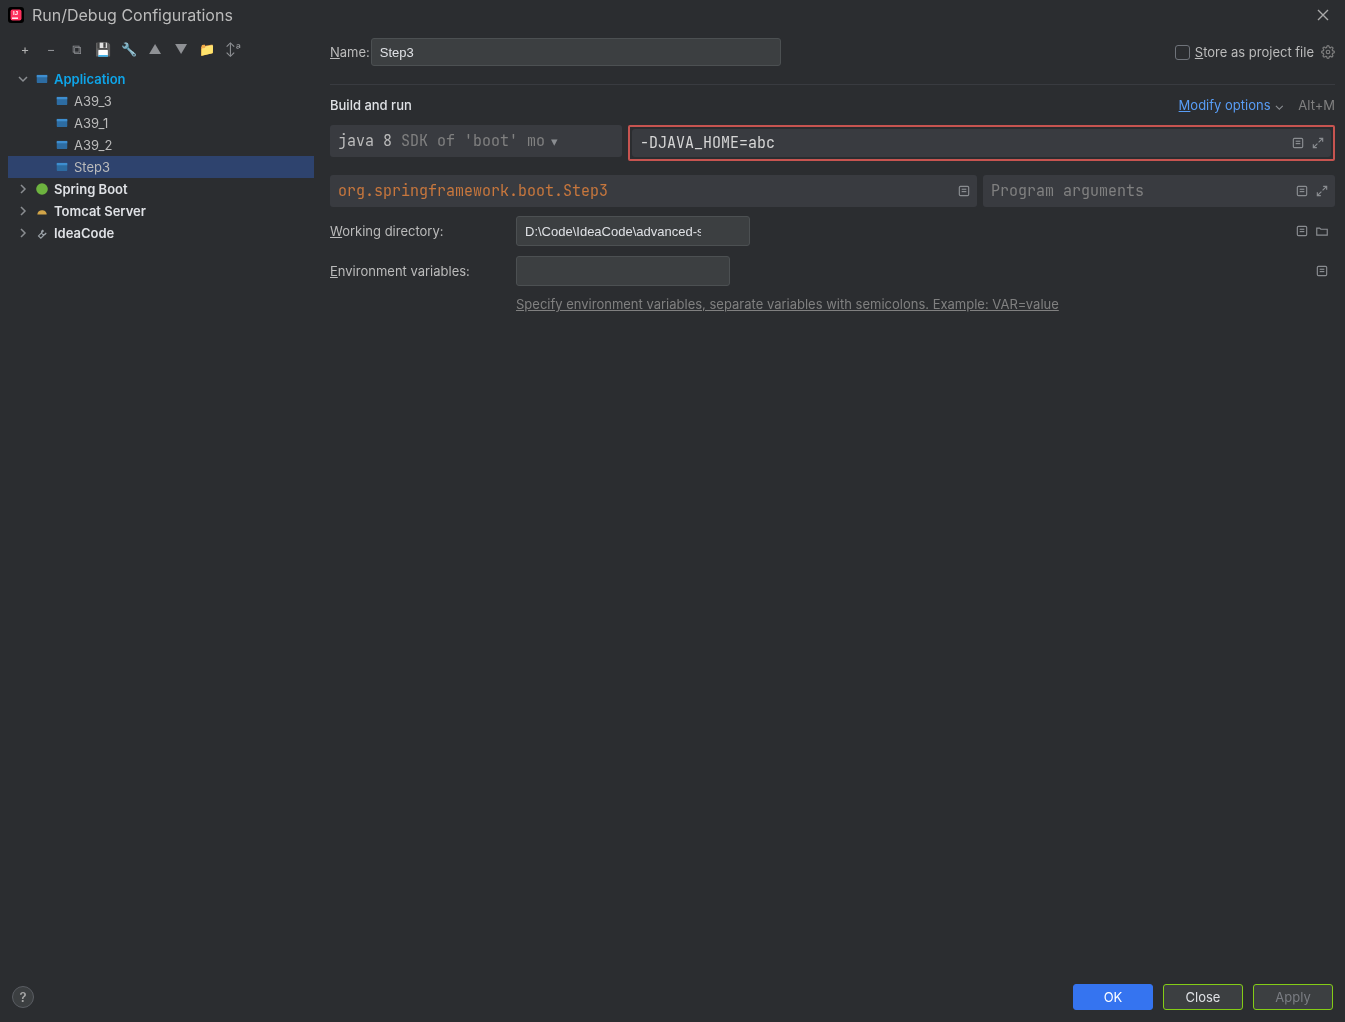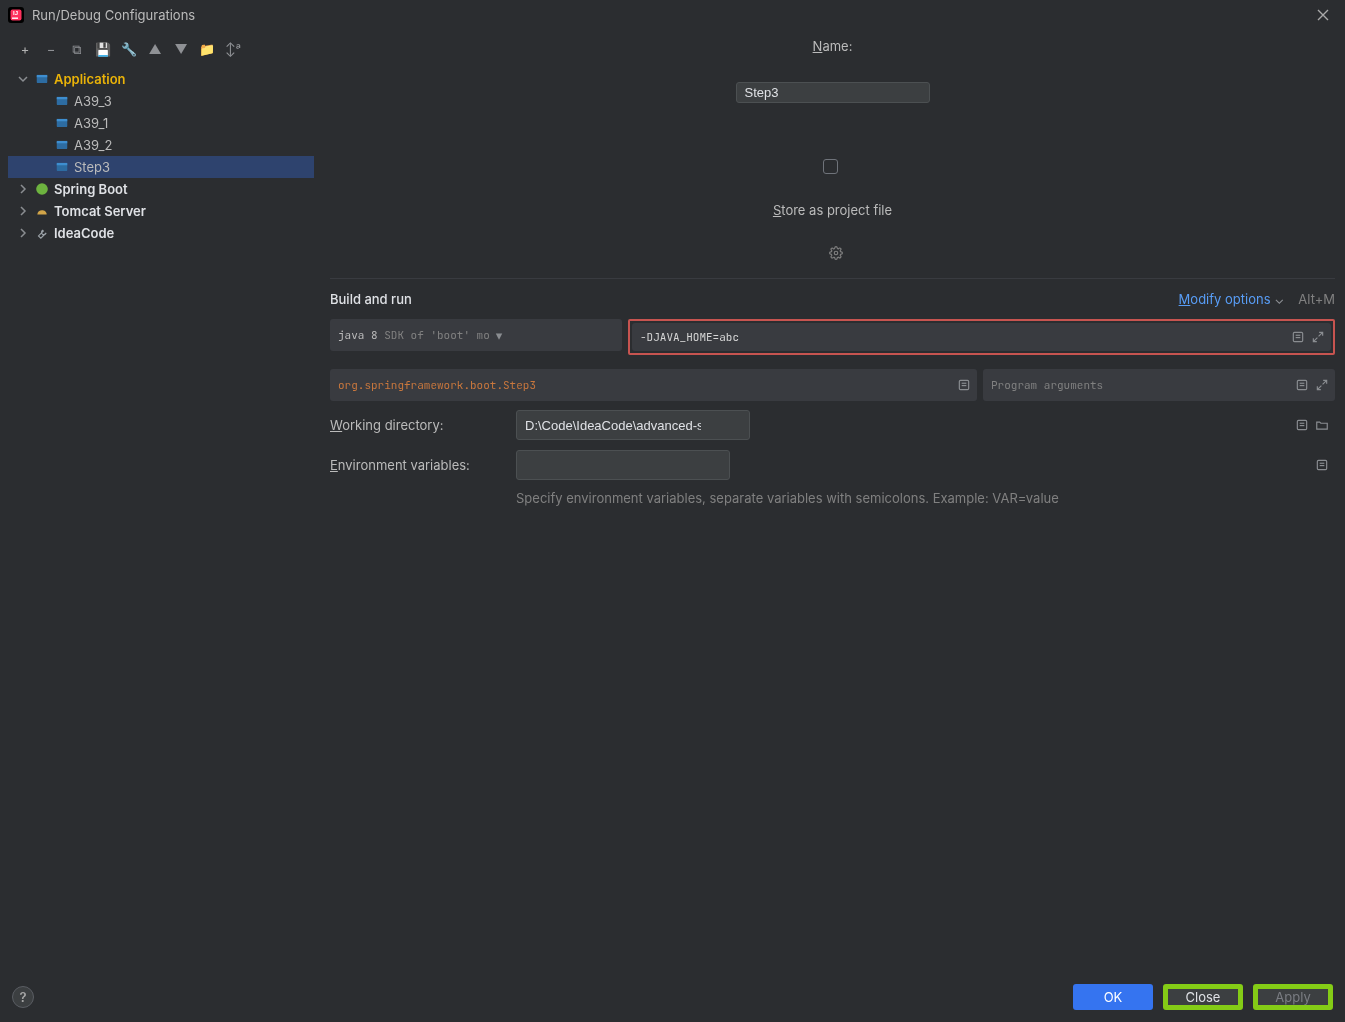--- a/index.html
+++ b/index.html
@@ -30,21 +30,21 @@
   .window { display: flex; flex-direction: column; height: 100vh; }
 
   
   .titlebar {
     display: flex; align-items: center; height: 30px;
     padding: 0 8px; gap: 8px;
   }
   .titlebar-icon {
     width: 16px; height: 16px; display:inline-flex; align-items:center; justify-content:center;
   }
-  .titlebar-title { color: var(--text); font-size: 13px; }
+  .titlebar-title { color: var(--text); font-size: 16px; }
   .titlebar-spacer { flex: 1; }
   .titlebar-close {
     width:28px; height:28px; display:flex; align-items:center; justify-content:center;
     cursor:pointer; color:#a9a9a9;
   }
 
   
   .body {
     flex: 1; display: grid; grid-template-columns: 320px 1fr;
     min-height: 0;
@@ -115,40 +115,40 @@
   .shortcut { color: #808080; margin-left:2px; white-space:nowrap; }
 
   .build-grid {
     display:grid; grid-template-columns: 292px 1fr; gap:6px; margin-top:12px;
   }
   .field-wrap {
     position:relative; display:flex; align-items:center;
     background: var(--bg-input-dark); border-radius:3px; height:32px;
     padding: 0 6px 0 8px;
   }
-  .field-wrap .text { font-family: var(--mono); font-size:11px; white-space:nowrap; overflow:hidden; text-overflow:ellipsis; }
+  .field-wrap .text { font-family: var(--mono); font-size:15px; white-space:nowrap; overflow:hidden; text-overflow:ellipsis; }
   .field-wrap .text .dim { color: var(--text-dim); }
   .field-wrap .text .code { color: #c8773d; }
   .field-wrap .trail { display:flex; gap:6px; margin-left:auto; color:#8a8d91; }
   .field-wrap .caret { margin-left:6px; color:#8a8d91; }
   .field-wrap.placeholder .text { color: var(--text-dim); }
 
   .highlight-box {
     border: 2px solid var(--highlight); border-radius:2px;
   }
 
   .build-row2 {
     display:grid; grid-template-columns: 1fr 352px; gap:6px; margin-top:14px;
   }
 
   .form-grid {
     display:grid; grid-template-columns: 176px 1fr; gap:10px 10px;
     margin-top:9px; align-items:center;
   }
-  .form-grid .hint { grid-column: 2; color: var(--text-dim); }
+  .form-grid .hint { grid-column: 2; color: var(--text-dim); text-decoration: underline; }
 
   .input-with-icons { position:relative; }
   .input-with-icons .icons {
     position:absolute; right:6px; top:50%; transform:translateY(-50%);
     display:flex; gap:6px; color:#8a8d91;
   }
 
   .chip {
     display:inline-flex; align-items:center; gap:10px;
     background: var(--chip-bg); color:#d7d7d7;
@@ -161,21 +161,21 @@
   .bottom {
     display:flex; align-items:center; gap:8px;
     padding: 10px 12px 12px 12px;
   }
   .help-circle {
     width:22px; height:22px; border-radius:50%; background:#3c3f41;
     border:1px solid #5a5d63; display:flex; align-items:center; justify-content:center;
     color:#a6a6a6; font-weight:600;
   }
   .btn {
-    min-width:80px; height:26px; border-radius:3px; border:5px solid #84cc16;
+    min-width:80px; height:26px; border-radius:3px; border:1px solid #84cc16;
     background:#3c3f41; color:var(--text-light); display:flex; align-items:center; justify-content:center;
     cursor:pointer; padding: 0 14px;
   }
   .btn.primary { background: var(--btn-primary); border-color: var(--btn-primary); color:#fff; }
   .btn.disabled { color:#7a7d82; cursor:default; }
   .btn-row { display:flex; gap:10px; margin-left:auto; }
 
   
   svg { display:block; }
 </style>
@@ -223,21 +223,21 @@
               <svg width="10" height="10" viewBox="0 0 10 10">
                 <path d="M1 3 L5 7 L9 3" fill="none" stroke="currentColor" stroke-width="1.5"></path>
               </svg>
             </span>
             <span class="node-icon">
               <svg width="14" height="14" viewBox="0 0 24 24">
                 <rect x="3" y="5" width="18" height="14" rx="2" fill="#2d6ca2"></rect>
                 <rect x="3" y="5" width="18" height="4" fill="#3e8ed0"></rect>
               </svg>
             </span>
-            <span class="node-label" style="font-weight: 600; color: #eab308;">Application</span>
+            <span class="node-label" style="font-weight: 600; color: #0ea5e9;">Application</span>
           </div>
           <div class="tree-row">
             <span class="indent" style="width: 38px;"></span>
             <span class="node-icon">
               <svg width="14" height="14" viewBox="0 0 24 24">
                 <rect x="3" y="5" width="18" height="14" rx="2" fill="#2d6ca2"></rect>
                 <rect x="3" y="5" width="18" height="4" fill="#3e8ed0"></rect>
               </svg>
             </span>
             <span class="node-label dim">A39_3</span>
@@ -312,21 +312,21 @@
                 <path d="M14 7a4 4 0 1 0 5 5l-9 9-4-4 9-9"></path>
               </svg>
             </span>
             <span class="node-label" style="font-weight: 600; color: rgb(223, 225, 229);">IdeaCode</span>
           </div>
         </div>
     </div>
 
     <div class="right">
 
-      <div class="row" style="gap:28px;flex-direction:column;">
+      <div class="row" style="gap:1px;">
         <span class="label"><span class="hot">N</span><span>ame:</span></span>
         <input class="input" style="max-width: 610px;" value="Step3">
         <span class="flex-spacer"></span>
         <span class="checkbox"></span>
         <span><span class="hot">S</span><span>tore as project file</span></span>
         <span class="gear">
           <svg width="14" height="14" viewBox="0 0 24 24" fill="none" stroke="currentColor" stroke-width="2">
               <circle cx="12" cy="12" r="3"></circle>
               <path d="M19.4 15a1.7 1.7 0 0 0 .34 1.87l.06.06a2 2 0 1 1-2.83 2.83l-.06-.06A1.7 1.7 0 0 0 15 19.4a1.7 1.7 0 0 0-1 1.56V21a2 2 0 1 1-4 0v-.09A1.7 1.7 0 0 0 9 19.4a1.7 1.7 0 0 0-1.87.34l-.06.06A2 2 0 1 1 4.24 17l.06-.06A1.7 1.7 0 0 0 4.6 15a1.7 1.7 0 0 0-1.56-1H3a2 2 0 1 1 0-4h.09A1.7 1.7 0 0 0 4.6 9a1.7 1.7 0 0 0-.34-1.87l-.06-.06A2 2 0 1 1 7 4.24l.06.06c.52.52 1.3.67 1.87.34H9a1.7 1.7 0 0 0 1-1.56V3a2 2 0 1 1 4 0v.09c0 .68.4 1.29 1 1.56.57.33 1.35.18 1.87-.34l.06-.06A2 2 0 1 1 19.76 7l-.06.06A1.7 1.7 0 0 0 19.4 9c.27.6.88 1 1.56 1H21a2 2 0 1 1 0 4h-.09a1.7 1.7 0 0 0-1.51 1z"></path>
             </svg>

